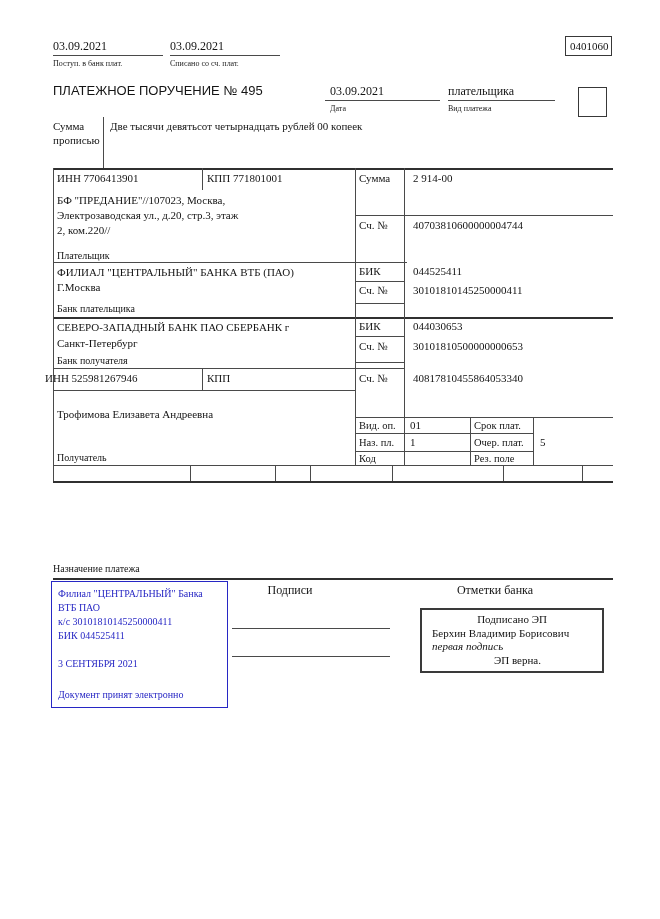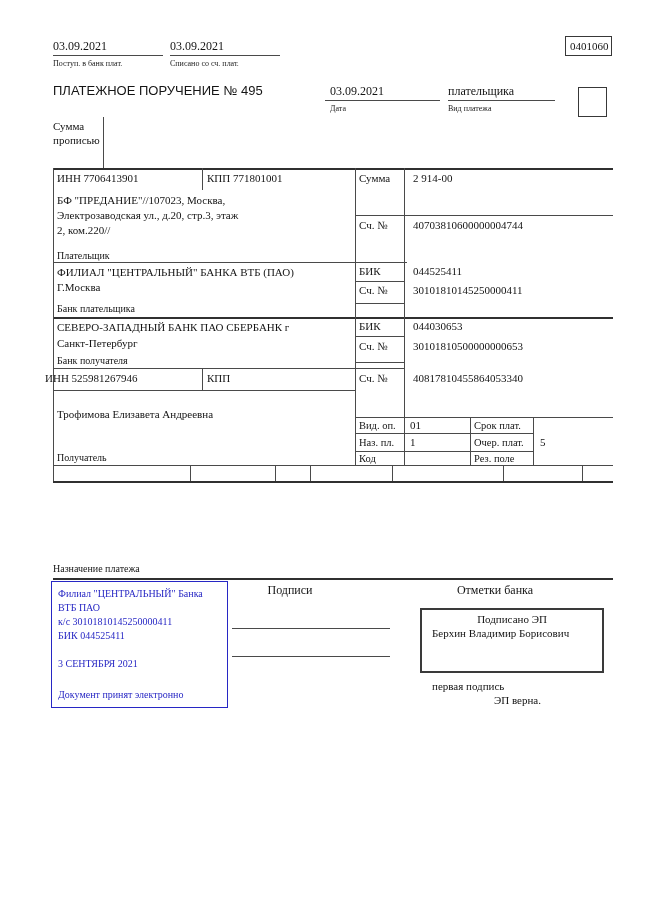--- a/index.html
+++ b/index.html
@@ -5,21 +5,21 @@
   html,body{margin:0;padding:0;background:#e8e8e8;}
   .page{position:relative;width:660px;height:919px;background:#ffffff;overflow:hidden;
         font-family:"Liberation Serif",serif;color:#141414;}
   .t{position:absolute;white-space:nowrap;font-family:"Liberation Serif",serif;
      font-size:11px;color:#141414;line-height:1.15;}
   .d12{font-size:12px;}
   .s8{font-size:8px;color:#222;}
   .s95{font-size:10px;}
   .s105{font-size:10.5px;}
   .b{font-weight:normal;}
-  .i{margin-top:40px;}
+  .i{font-style:italic;}
   .sans{font-family:"Liberation Sans",sans-serif;}
   .line-h{position:absolute;height:1px;background:#4a4a4a;}
   .line-h.thick{height:2px;background:#303030;}
   .line-v{position:absolute;width:1px;background:#4a4a4a;}
   .box{position:absolute;border:1px solid #383838;box-sizing:border-box;}
   .center{text-align:center;}
   .stamp{position:absolute;left:51px;top:581px;width:177px;height:127px;
          border:1px solid #2727c4;box-sizing:border-box;color:#2727c4;
          font-size:10px;padding:5px 6px;line-height:14px;}
   .stamp div{white-space:nowrap;}
@@ -48,20 +48,21 @@
   <div class="line-h" style="left:325px;top:100px;width:115px"></div>
   <span class="t s8" style="left:330px;top:104px">Дата</span>
   <span class="t d12" style="left:448px;top:85px">плательщика</span>
   <div class="line-h" style="left:448px;top:100px;width:107px"></div>
   <span class="t s8" style="left:448px;top:104px">Вид платежа</span>
   <div class="box" style="left:578px;top:87px;width:29px;height:30px"></div>
 
   <span class="t" style="left:53px;top:120px">Сумма</span>
   <span class="t" style="left:53px;top:134px">прописью</span>
   <div class="line-v" style="left:103px;top:117px;height:51px"></div>
+  <span class="t" style="left:110px;top:120px">Две тысячи девятьсот четырнадцать рублей 00 копеек</span>
 
   <div class="line-h thick" style="left:53px;top:168px;width:560px"></div>
   <div class="line-h" style="left:355px;top:215px;width:258px"></div>
   <div class="line-h" style="left:53px;top:262px;width:354px"></div>
   <div class="line-h" style="left:355px;top:281px;width:49px"></div>
   <div class="line-h" style="left:355px;top:303px;width:49px"></div>
   <div class="line-h thick" style="left:53px;top:317px;width:560px"></div>
   <div class="line-h" style="left:355px;top:336px;width:49px"></div>
   <div class="line-h" style="left:355px;top:362px;width:49px"></div>
   <div class="line-h" style="left:53px;top:368px;width:351px"></div>

